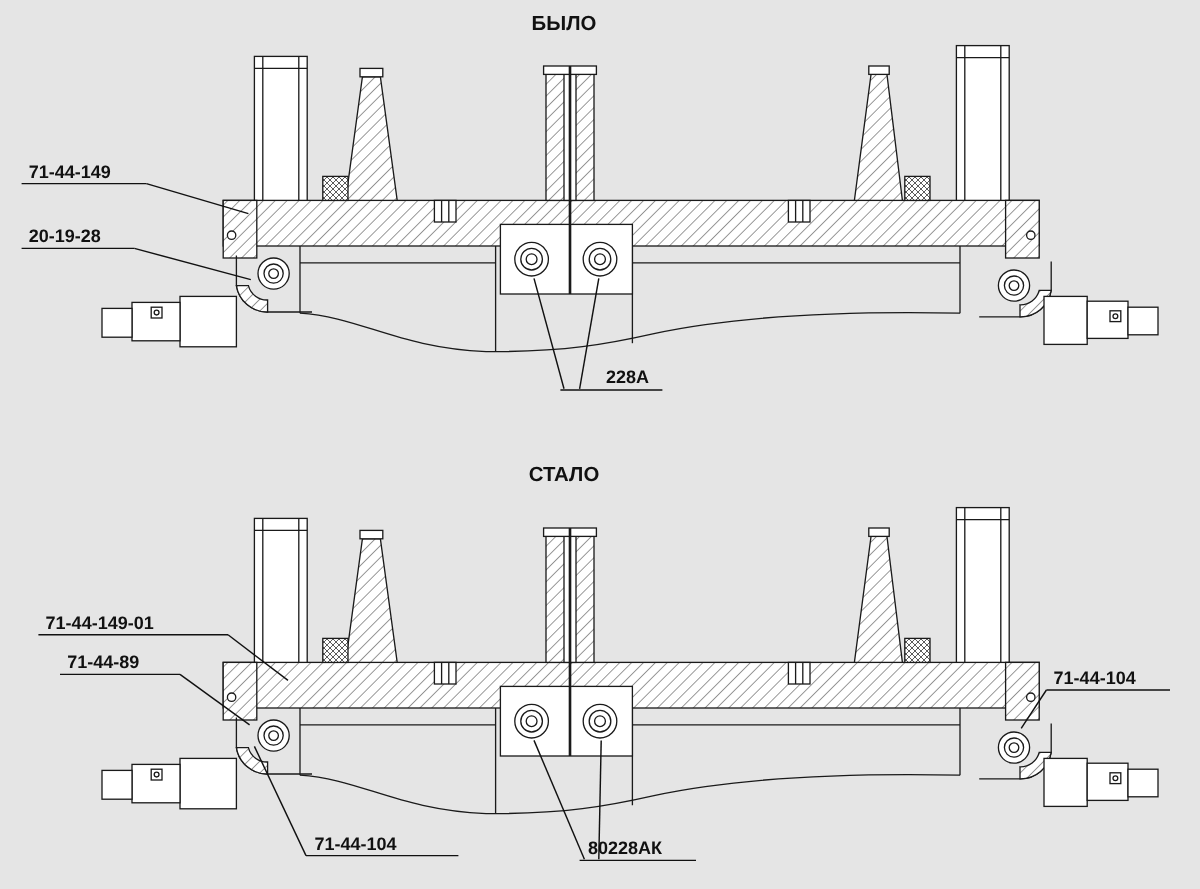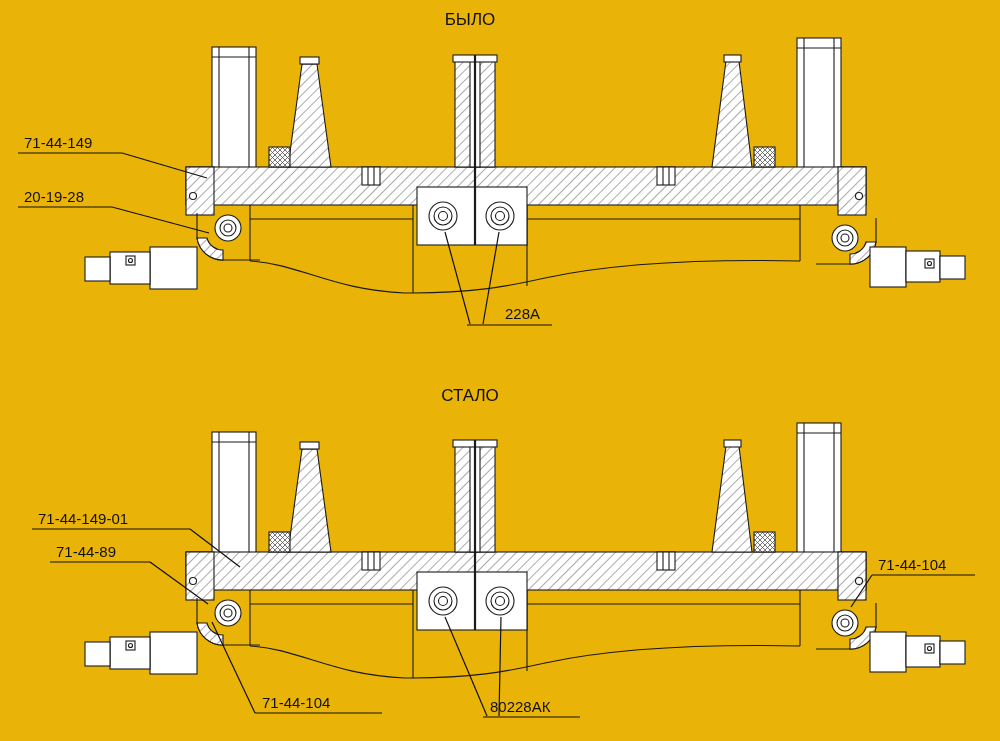--- a/index.html
+++ b/index.html
@@ -4,22 +4,23 @@
 <style>
   html, body {
     margin: 0;
     padding: 0;
     background: #ffffff;
   }
   .stage {
     position: relative;
     width: 1000px;
     height: 741px;
-    background: #eab308;
+    background: #e5e5e5;
     overflow: hidden;
+    font-weight: bold;
   }
   svg { display: block; }
   .title-text {
     font-family: "Liberation Sans", sans-serif;
     font-size: 17px;
     fill: #111111;
   }
   .callout-text {
     font-family: "Liberation Sans", sans-serif;
     font-size: 15px;

